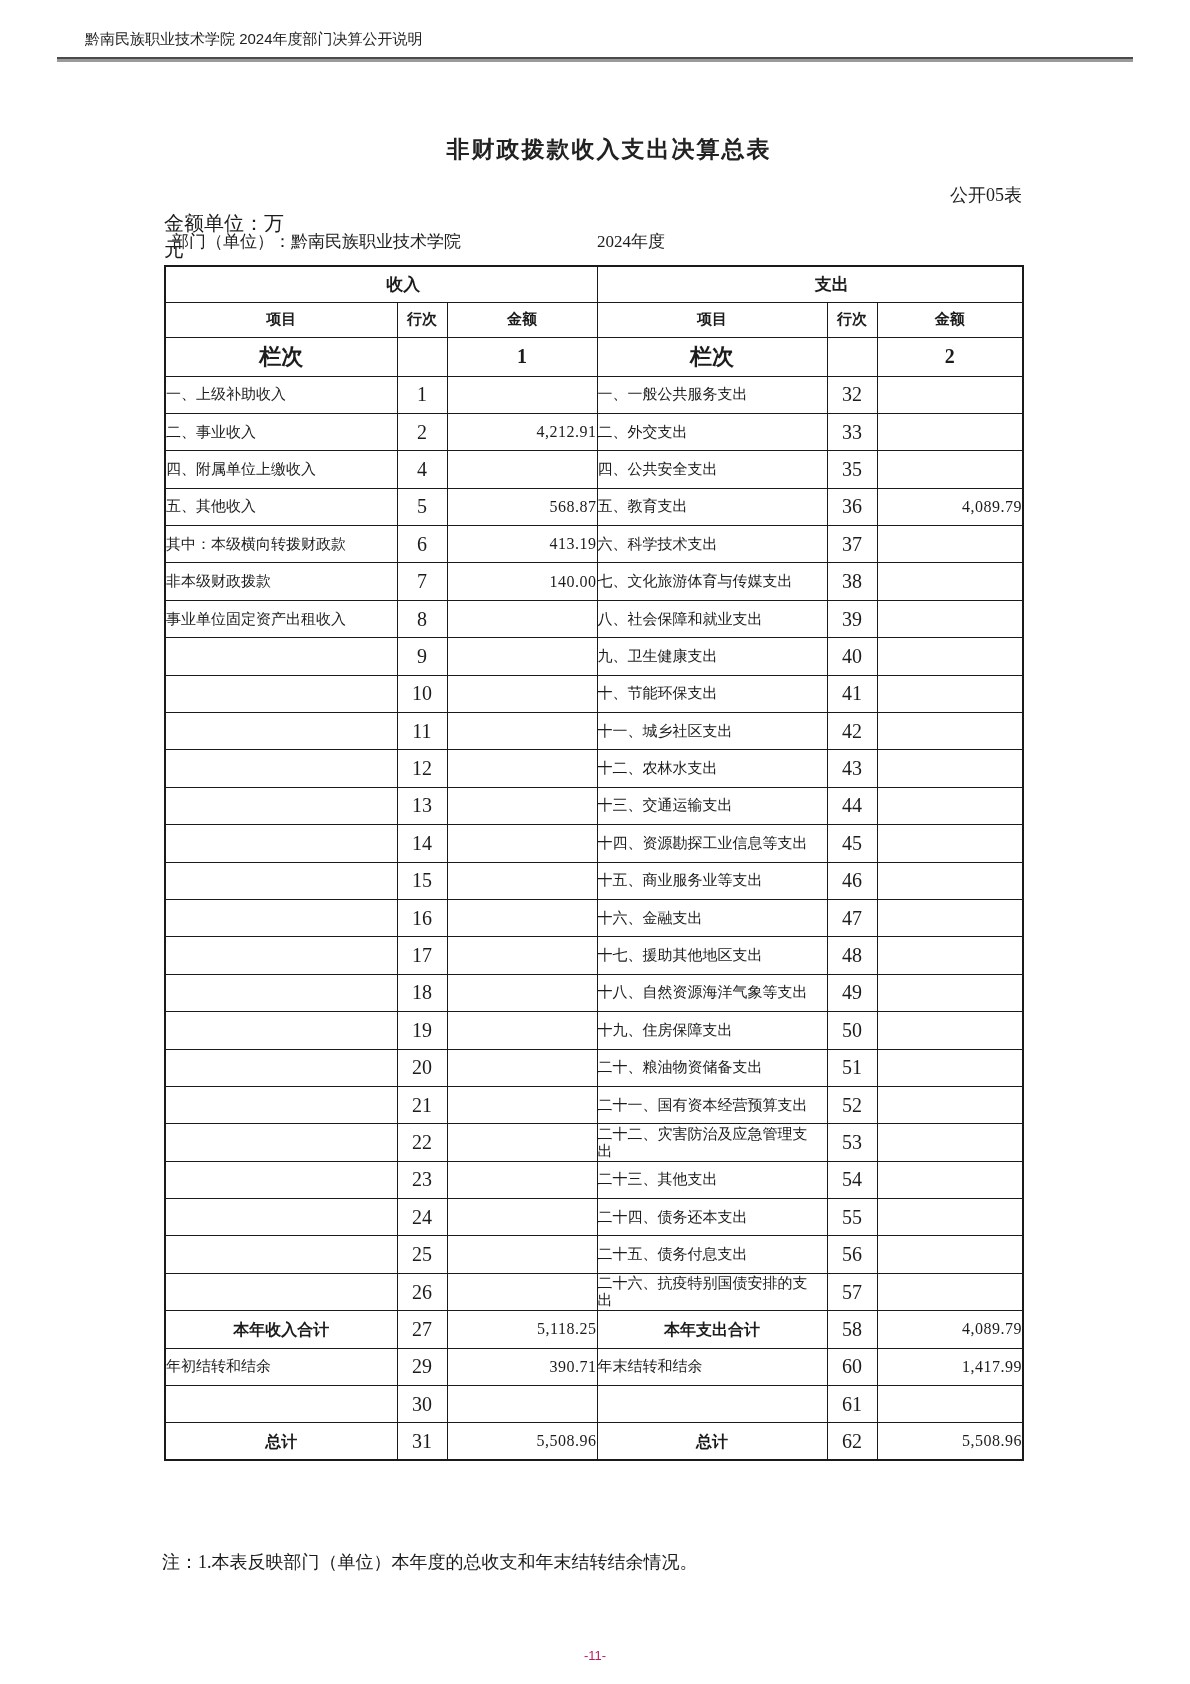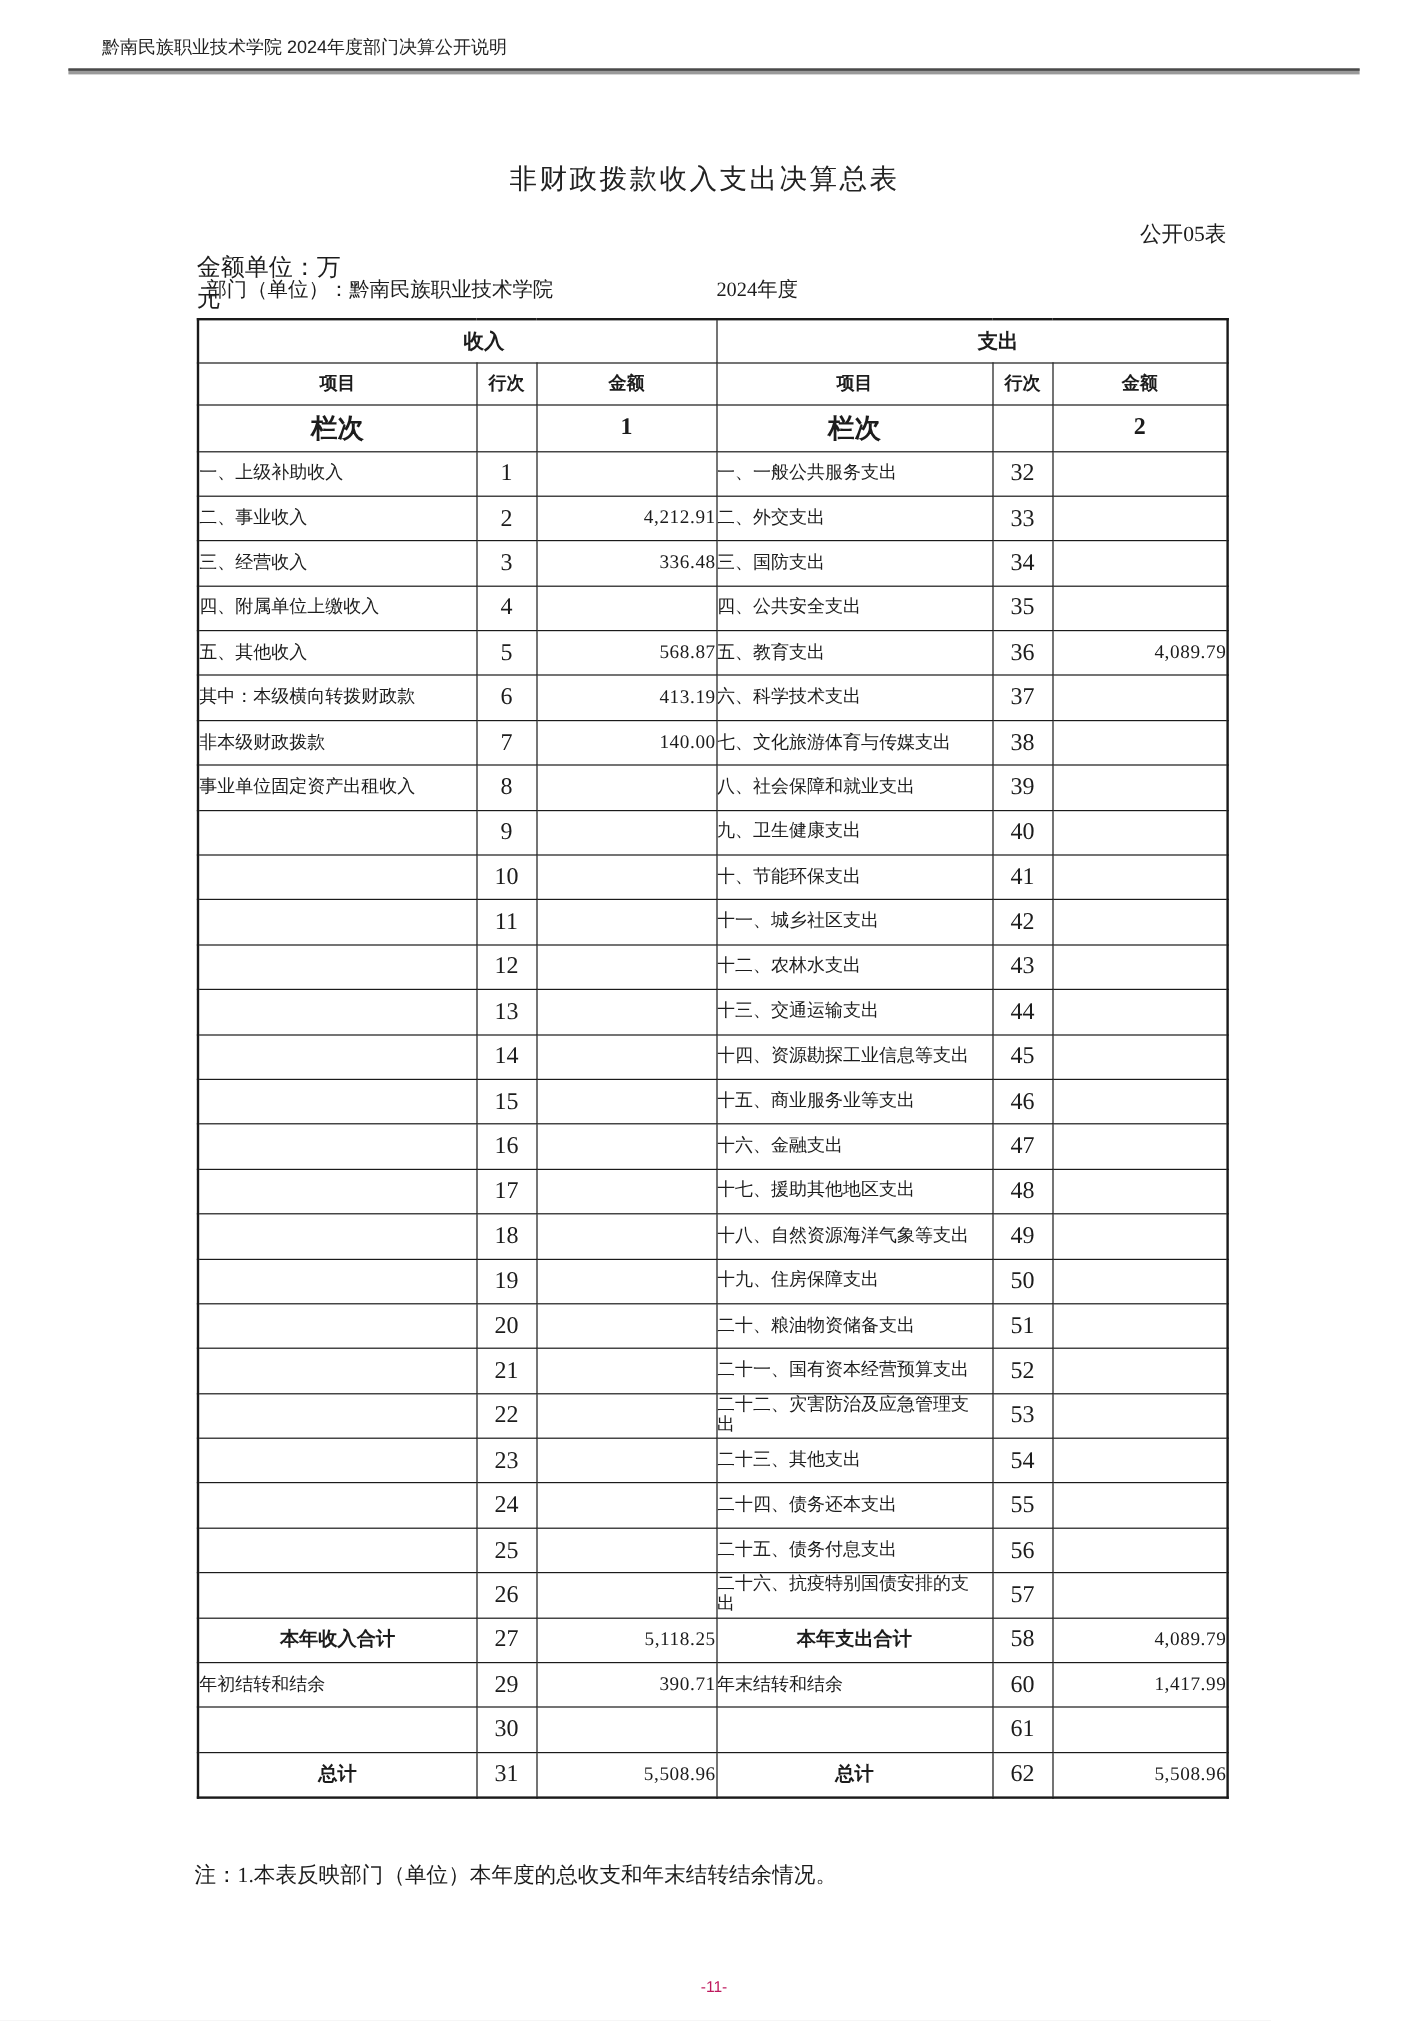--- a/index.html
+++ b/index.html
@@ -11,22 +11,22 @@
   .page-header-text{
     position:absolute;left:58px;top:30px;
     font-family:"Liberation Sans","DejaVu Sans",sans-serif;
     font-weight:normal;font-size:15px;color:#222;margin-left:27px;
   }
   .header-rule{
     position:absolute;left:57px;top:57px;width:1076px;height:3px;
     background:#9a9a9a;border-top:2px solid #4a4a4a;
   }
   .doc-title{
-    position:absolute;left:158px;top:134px;width:858px;
-    text-align:center;font-size:23px;font-weight:normal;letter-spacing:2px;color:#222;
+    position:absolute;left:180px;top:134px;width:858px;
+    text-align:center;font-size:23px;font-weight:bold;letter-spacing:2px;color:#222;
   }
   .form-code{
     position:absolute;left:164px;top:183px;width:858px;
     text-align:right;font-size:18px;
   }
   .unit-note{
     position:absolute;left:164px;top:210px;width:858px;
     text-align:left;font-size:20px;line-height:26px;white-space:pre-line;
   }
   .dept-line{position:absolute;left:172px;top:230px;font-size:17px;}
@@ -119,28 +119,20 @@
     </tr>
         <tr class="data-row">
       <td class="item">二、事业收入</td>
       <td class="rowno">2</td>
       <td class="amt">4,212.91</td>
       <td class="item">二、外交支出</td>
       <td class="rowno">33</td>
       <td class="amt"></td>
     </tr>
         <tr class="data-row">
-      <td class="item">三、经营收入</td>
-      <td class="rowno">3</td>
-      <td class="amt">336.48</td>
-      <td class="item">三、国防支出</td>
-      <td class="rowno">34</td>
-      <td class="amt"></td>
-    </tr>
-        <tr class="data-row">
       <td class="item">四、附属单位上缴收入</td>
       <td class="rowno">4</td>
       <td class="amt"></td>
       <td class="item">四、公共安全支出</td>
       <td class="rowno">35</td>
       <td class="amt"></td>
     </tr>
         <tr class="data-row">
       <td class="item">五、其他收入</td>
       <td class="rowno">5</td>

